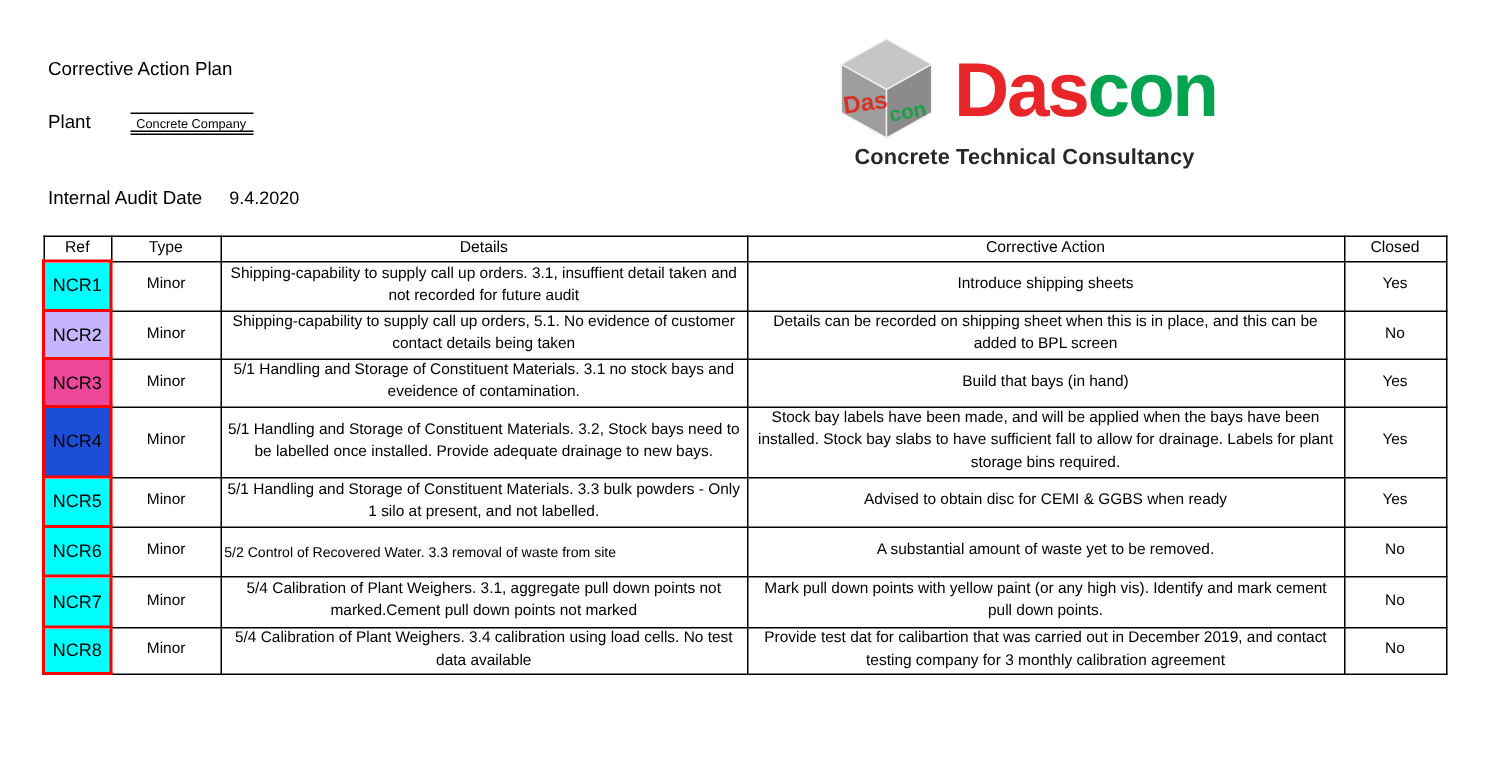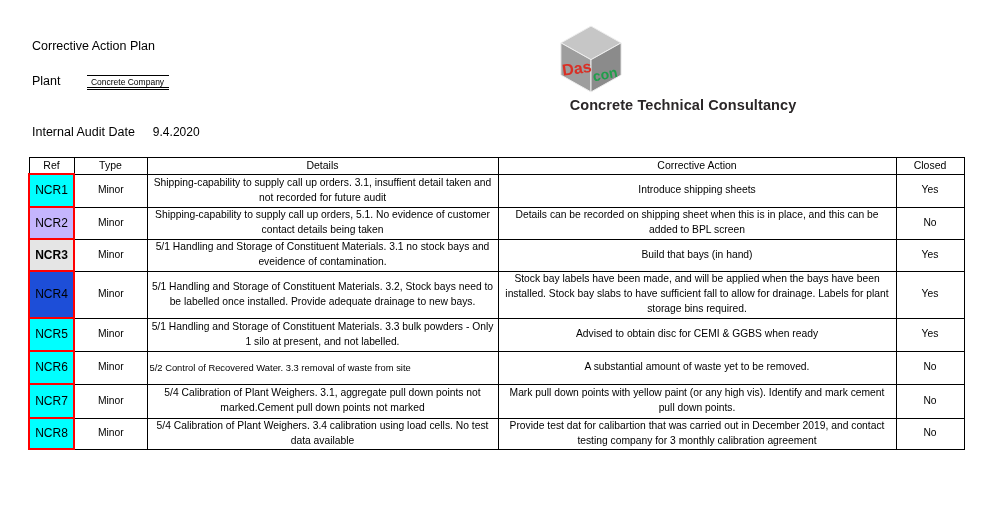--- a/index.html
+++ b/index.html
@@ -64,20 +64,23 @@
 
   <div class="logo">
     <div class="logo-top">
       <svg class="cube" viewBox="0 0 100 100">
         <polygon points="50,3 93,27 50,51 7,27" fill="#c6c6c6" stroke="#efefef" stroke-width="1.4"></polygon>
         <polygon points="7,27 50,51 50,97 7,73" fill="#9e9e9e" stroke="#efefef" stroke-width="1.4"></polygon>
         <polygon points="50,51 93,27 93,73 50,97" fill="#8b8b8b" stroke="#efefef" stroke-width="1.4"></polygon>
         <text x="10" y="74" font-size="23" font-weight="bold" transform="rotate(-8 10 74)" fill="#d93025">Das</text>
         <text x="54" y="82" font-size="20" font-weight="bold" transform="rotate(-11 54 82)" fill="#1f9e4a">con</text>
       </svg>
+      <div class="wordmark">
+        <span style="color: rgb(232, 38, 42);">Das</span><span style="color: rgb(0, 164, 79);">con</span>
+      </div>
     </div>
     <div class="tagline" style="color: rgb(43, 39, 40);">Concrete Technical Consultancy</div>
   </div>
 
   <table class="audit-table">
     <colgroup>
       <col class="c-ref">
         <col class="c-type">
         <col class="c-details">
         <col class="c-action">
@@ -101,21 +104,21 @@
           <td class="closed-cell">Yes</td>
         </tr>
         <tr>
           <td class="ref-cell" style="background: #c4b5fd; border: 2px solid rgb(255, 0, 0);">NCR2</td>
           <td class="type-cell">Minor</td>
           <td class="details-cell">Shipping-capability to supply call up orders, 5.1. No evidence of customer contact details being taken</td>
           <td class="action-cell">Details can be recorded on shipping sheet when this is in place, and this can be added to BPL screen</td>
           <td class="closed-cell">No</td>
         </tr>
         <tr>
-          <td class="ref-cell" style="background: #e5e5e5; border: 2px solid rgb(255, 0, 0); font-weight: bold;">NCR3</td>
+          <td class="ref-cell" style="background: #ec4899; border: 2px solid rgb(255, 0, 0);">NCR3</td>
           <td class="type-cell">Minor</td>
           <td class="details-cell">5/1 Handling and Storage of Constituent Materials. 3.1 no stock bays and eveidence of contamination.</td>
           <td class="action-cell">Build that bays (in hand)</td>
           <td class="closed-cell">Yes</td>
         </tr>
         <tr>
           <td class="ref-cell" style="background: #1d4ed8; border: 2px solid rgb(255, 0, 0);">NCR4</td>
           <td class="type-cell">Minor</td>
           <td class="details-cell">5/1 Handling and Storage of Constituent Materials. 3.2, Stock bays need to be labelled once installed. Provide adequate drainage to new bays.</td>
           <td class="action-cell">Stock bay labels have been made, and will be applied when the bays have been installed. Stock bay slabs to have sufficient fall to allow for drainage. Labels for plant storage bins required.</td>

